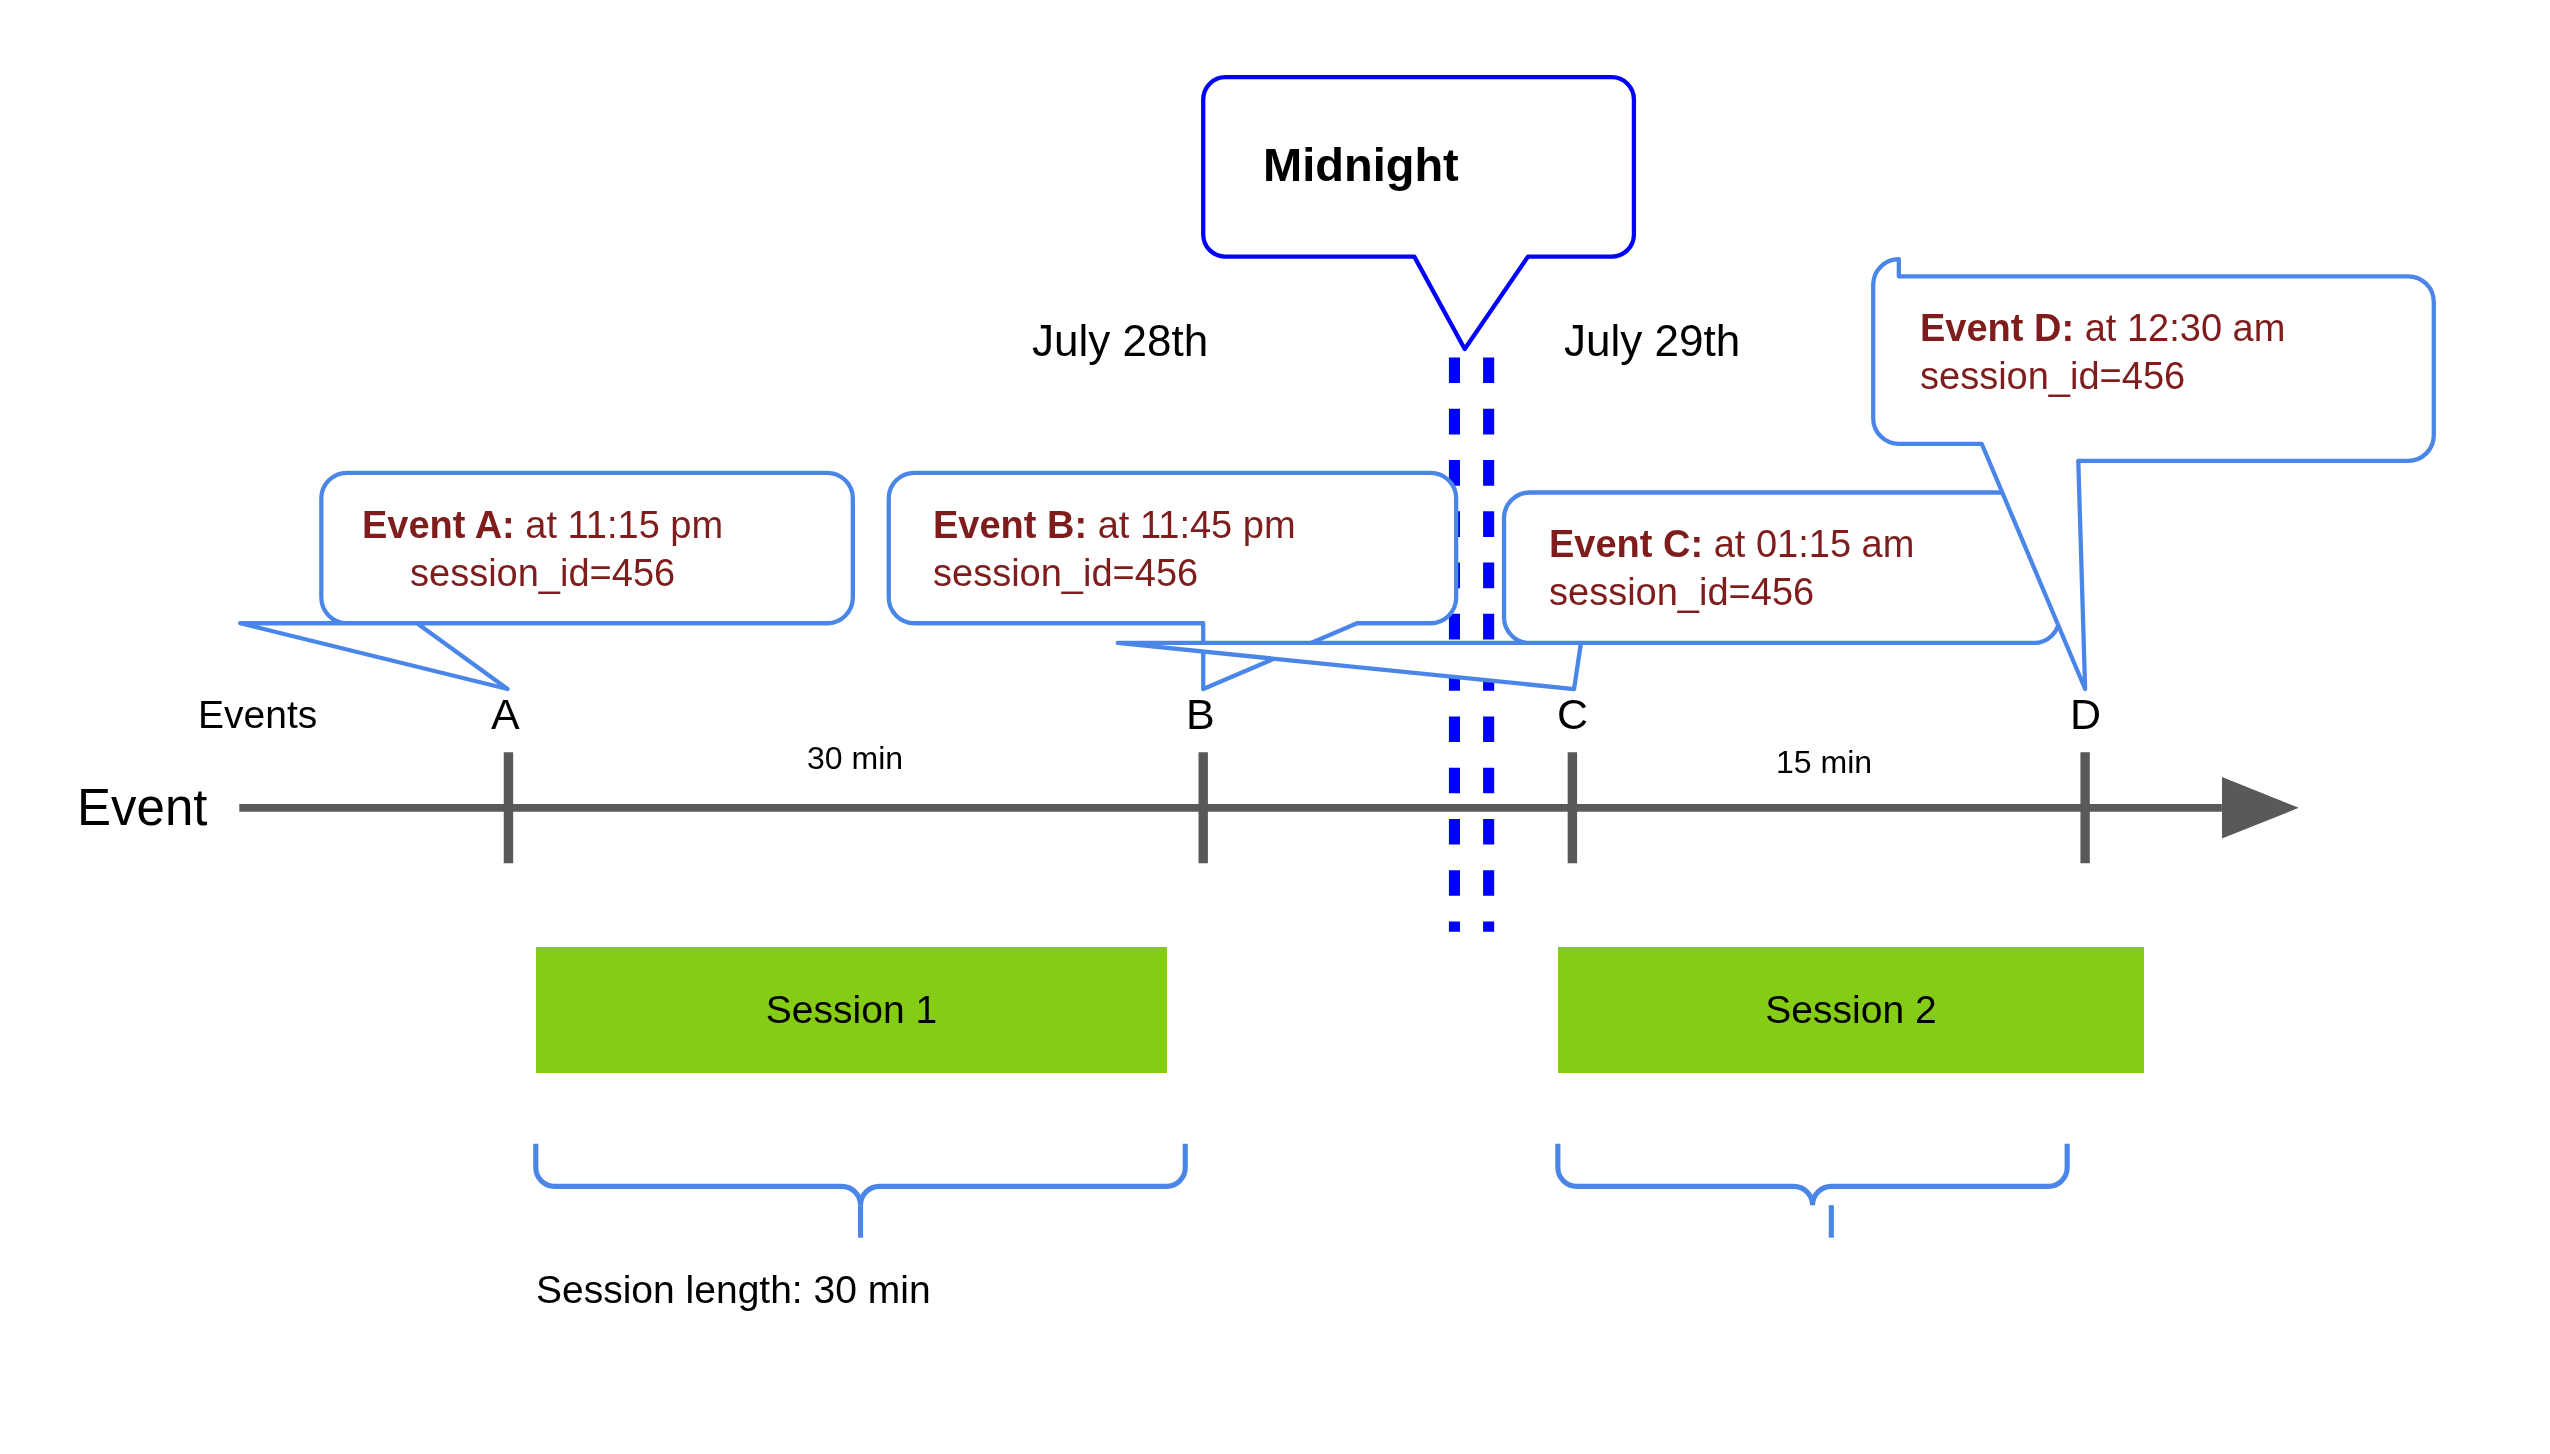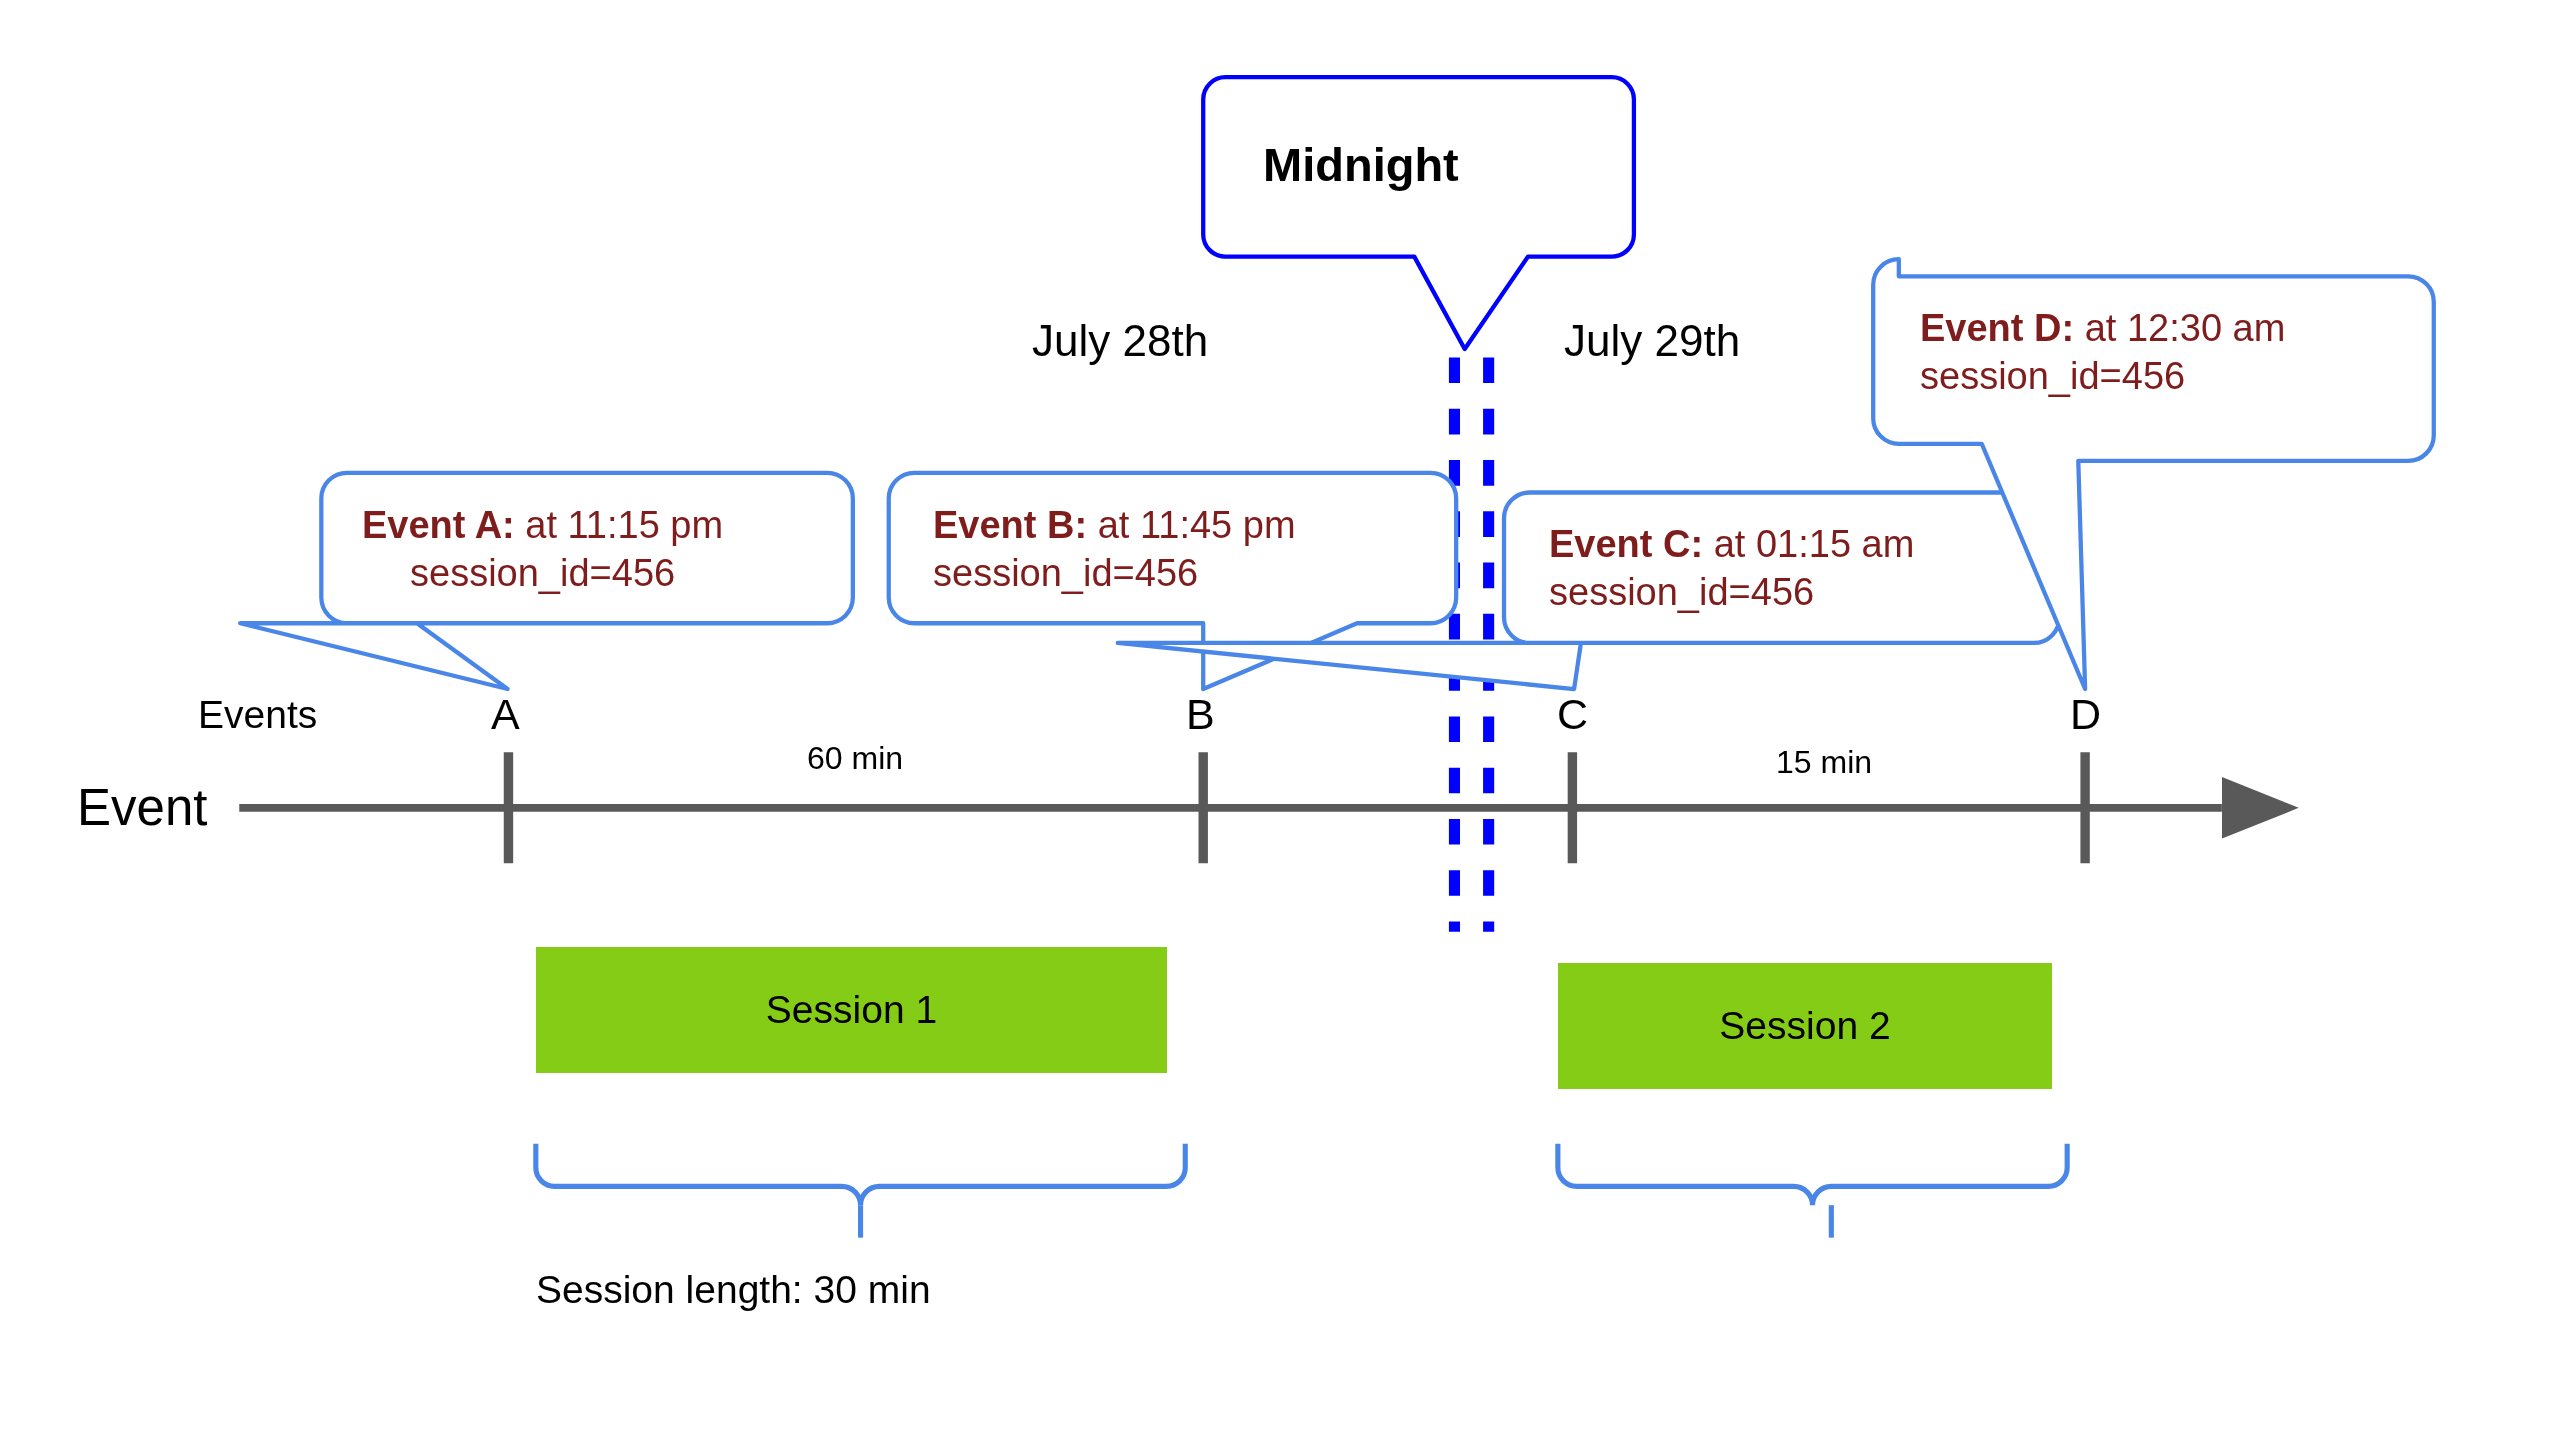--- a/index.html
+++ b/index.html
@@ -216,26 +216,26 @@
 
   <div class="txt lbl-events" style="left:198px; top:692px;">Events</div>
 
   <div class="txt lbl-tick" style="left:491px; top:689px;">A</div>
   <div class="txt lbl-tick" style="left:1186px; top:689px;">B</div>
   <div class="txt lbl-tick" style="left:1557px; top:689px;">C</div>
   <div class="txt lbl-tick" style="left:2070px; top:689px;">D</div>
 
   <div class="txt lbl-user" style="left:77px; top:778px;">Event</div>
 
-  <div class="txt lbl-dur" style="left:807px; top:740px;">60 min</div>
+  <div class="txt lbl-dur" style="left:807px; top:740px;">30 min</div>
   <div class="txt lbl-dur" style="left:1776px; top:744px;">15 min</div>
 
   <div class="session-bar" style="left:536px; top:947px; width:631px; height:126px;">
     <span class="lbl-session">Session 1</span>
   </div>
-  <div class="session-bar" style="left:1558px; top:947px; width:494px; height:126px;margin-top:16px;">
+  <div class="session-bar" style="left:1558px; top:947px; width:586px; height:126px;">
     <span class="lbl-session">Session 2</span>
   </div>
 
   <div class="txt lbl-sesslen" style="left:536px; top:1267px;">Session length: 30 min</div>
 
 </div>
 
 
 </body></html>

